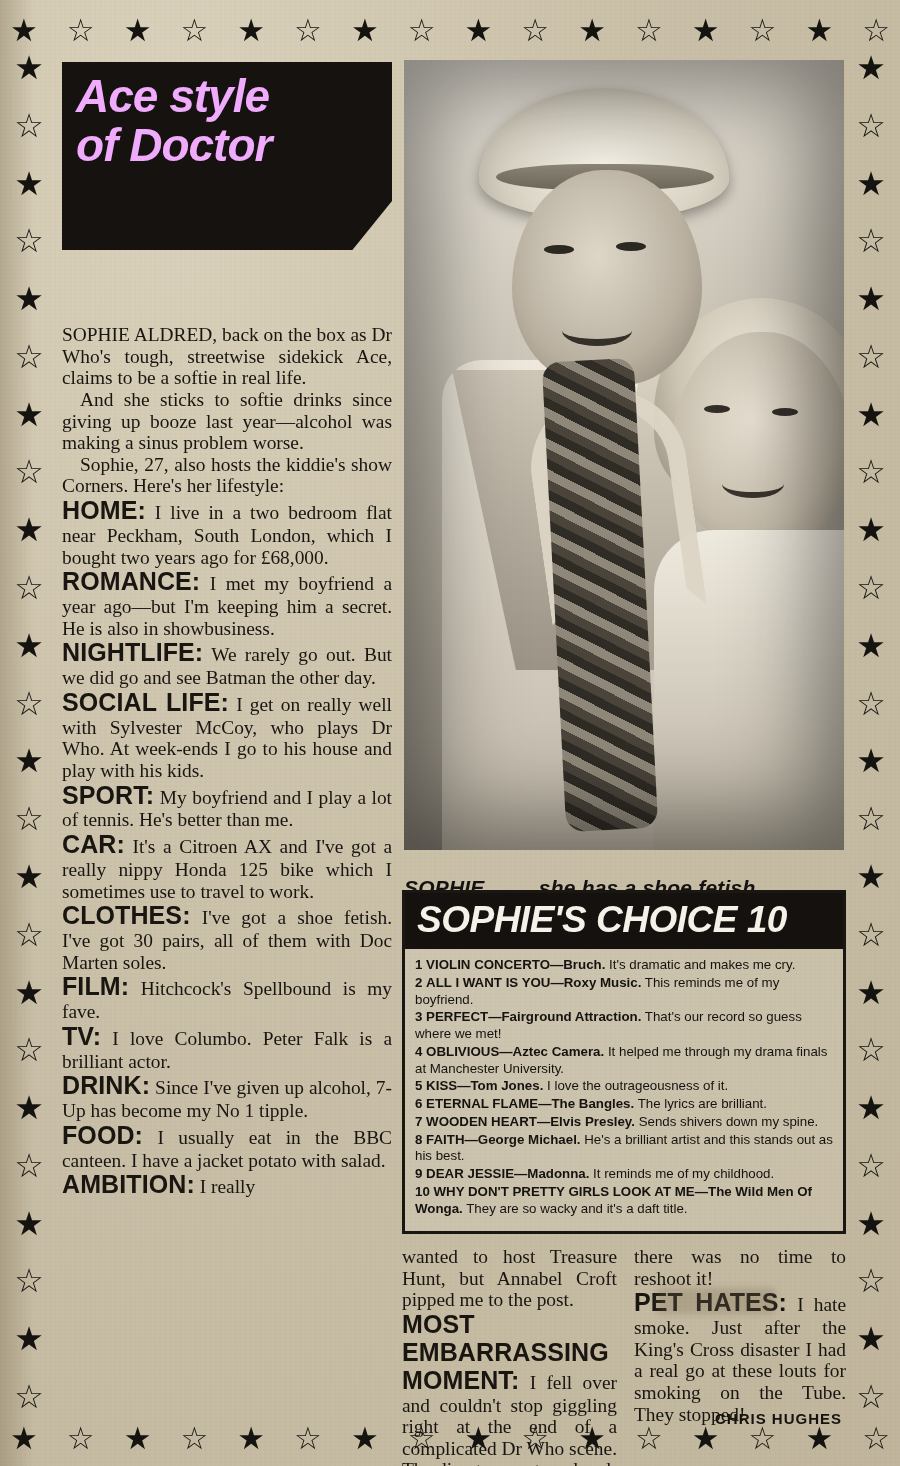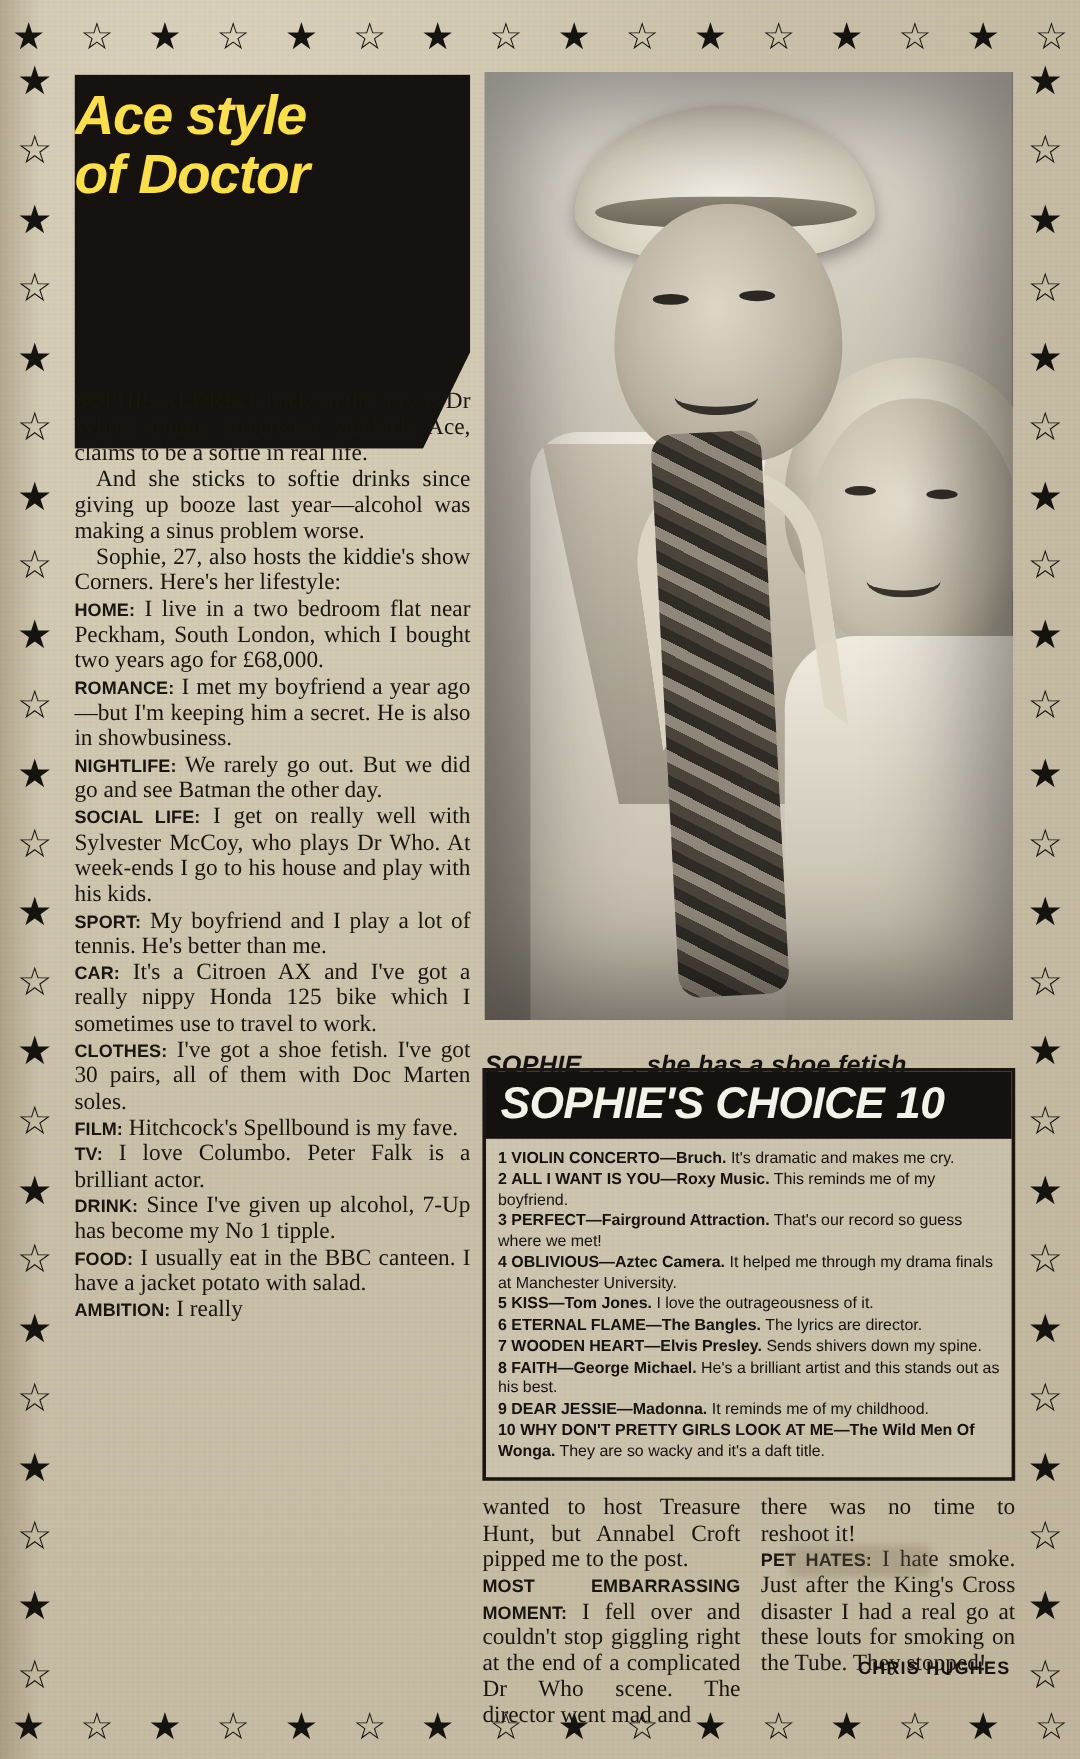--- a/index.html
+++ b/index.html
@@ -47,24 +47,24 @@
   .star{font-size:33px;line-height:1;color:#151310;}
   .star.h{font-size:31px;}
 
   .content{
     position:absolute;
     left:56px;right:56px;top:56px;bottom:56px;
   }
 
   
   .headline{
-    position:absolute;left:6px;top:6px;width:330px;height:312px;
+    position:absolute;left:6px;top:6px;width:330px;height:188px;
     background:#15120f;
-    color:#fde047;
-    padding:10px 14px 6px 0;
+    color:#f0abfc;
+    padding:10px 14px 6px 14px;
     box-sizing:border-box;
     font-family:"Liberation Sans", sans-serif;
     font-weight:bold;
     font-size:46px;
     line-height:1.06;
     letter-spacing:-1px;
     font-style:italic;
     clip-path:polygon(0 0, 100% 0, 100% 74%, 88% 100%, 0 100%);
   }
   .headline div{white-space:nowrap;}
@@ -201,21 +201,21 @@
     color:#191511;
     text-align:justify;
     -webkit-hyphens:auto;hyphens:auto;
   }
   .col p{margin:0;}
   .col .ind{text-indent:18px;}
   .lead{font-size:19.4px;}
   .tag{
     font-family:"Liberation Sans", sans-serif;
     font-weight:bold;
-    font-size:15px;
+    font-size:25px;
     letter-spacing:.1px;
   }
   #col-left{left:6px;top:268px;width:330px;}
   #col-mid{left:346px;top:1190px;width:215px;}
   #col-right{left:578px;top:1190px;width:212px;}
   .byline{
     position:absolute;right:4px;bottom:-2px;
     font-family:"Liberation Sans", sans-serif;
     font-weight:bold;font-size:15px;letter-spacing:1px;
     color:#15120f;
@@ -361,21 +361,21 @@
     <div class="caption">SOPHIE . . . . she has a shoe fetish</div>
 
     <div class="choicebox">
       <div class="cb-title">SOPHIE'S CHOICE 10</div>
       <div class="choicelist" id="choice-list">
           <div class="it"><span class="num">1</span> <b>VIOLIN CONCERTO—Bruch.</b><span> It's dramatic and makes me cry.</span></div>
           <div class="it"><span class="num">2</span> <b>ALL I WANT IS YOU—Roxy Music.</b><span> This reminds me of my boyfriend.</span></div>
           <div class="it"><span class="num">3</span> <b>PERFECT—Fairground Attraction.</b><span> That's our record so guess where we met!</span></div>
           <div class="it"><span class="num">4</span> <b>OBLIVIOUS—Aztec Camera.</b><span> It helped me through my drama finals at Manchester University.</span></div>
           <div class="it"><span class="num">5</span> <b>KISS—Tom Jones.</b><span> I love the outrageousness of it.</span></div>
-          <div class="it"><span class="num">6</span> <b>ETERNAL FLAME—The Bangles.</b><span> The lyrics are director.</span></div>
+          <div class="it"><span class="num">6</span> <b>ETERNAL FLAME—The Bangles.</b><span> The lyrics are brilliant.</span></div>
           <div class="it"><span class="num">7</span> <b>WOODEN HEART—Elvis Presley.</b><span> Sends shivers down my spine.</span></div>
           <div class="it"><span class="num">8</span> <b>FAITH—George Michael.</b><span> He's a brilliant artist and this stands out as his best.</span></div>
           <div class="it"><span class="num">9</span> <b>DEAR JESSIE—Madonna.</b><span> It reminds me of my childhood.</span></div>
           <div class="it"><span class="num">10</span> <b>WHY DON'T PRETTY GIRLS LOOK AT ME—The Wild Men Of Wonga.</b><span> They are so wacky and it's a daft title.</span></div>
         </div>
     </div>
 
     <div class="col" id="col-left">
         <p class="lead">SOPHIE ALDRED, back on the box as Dr Who's tough, streetwise sidekick Ace, claims to be a softie in real life.</p>
         <p class="lead ind">And she sticks to softie drinks since giving up booze last year—alcohol was making a sinus problem worse.</p>

